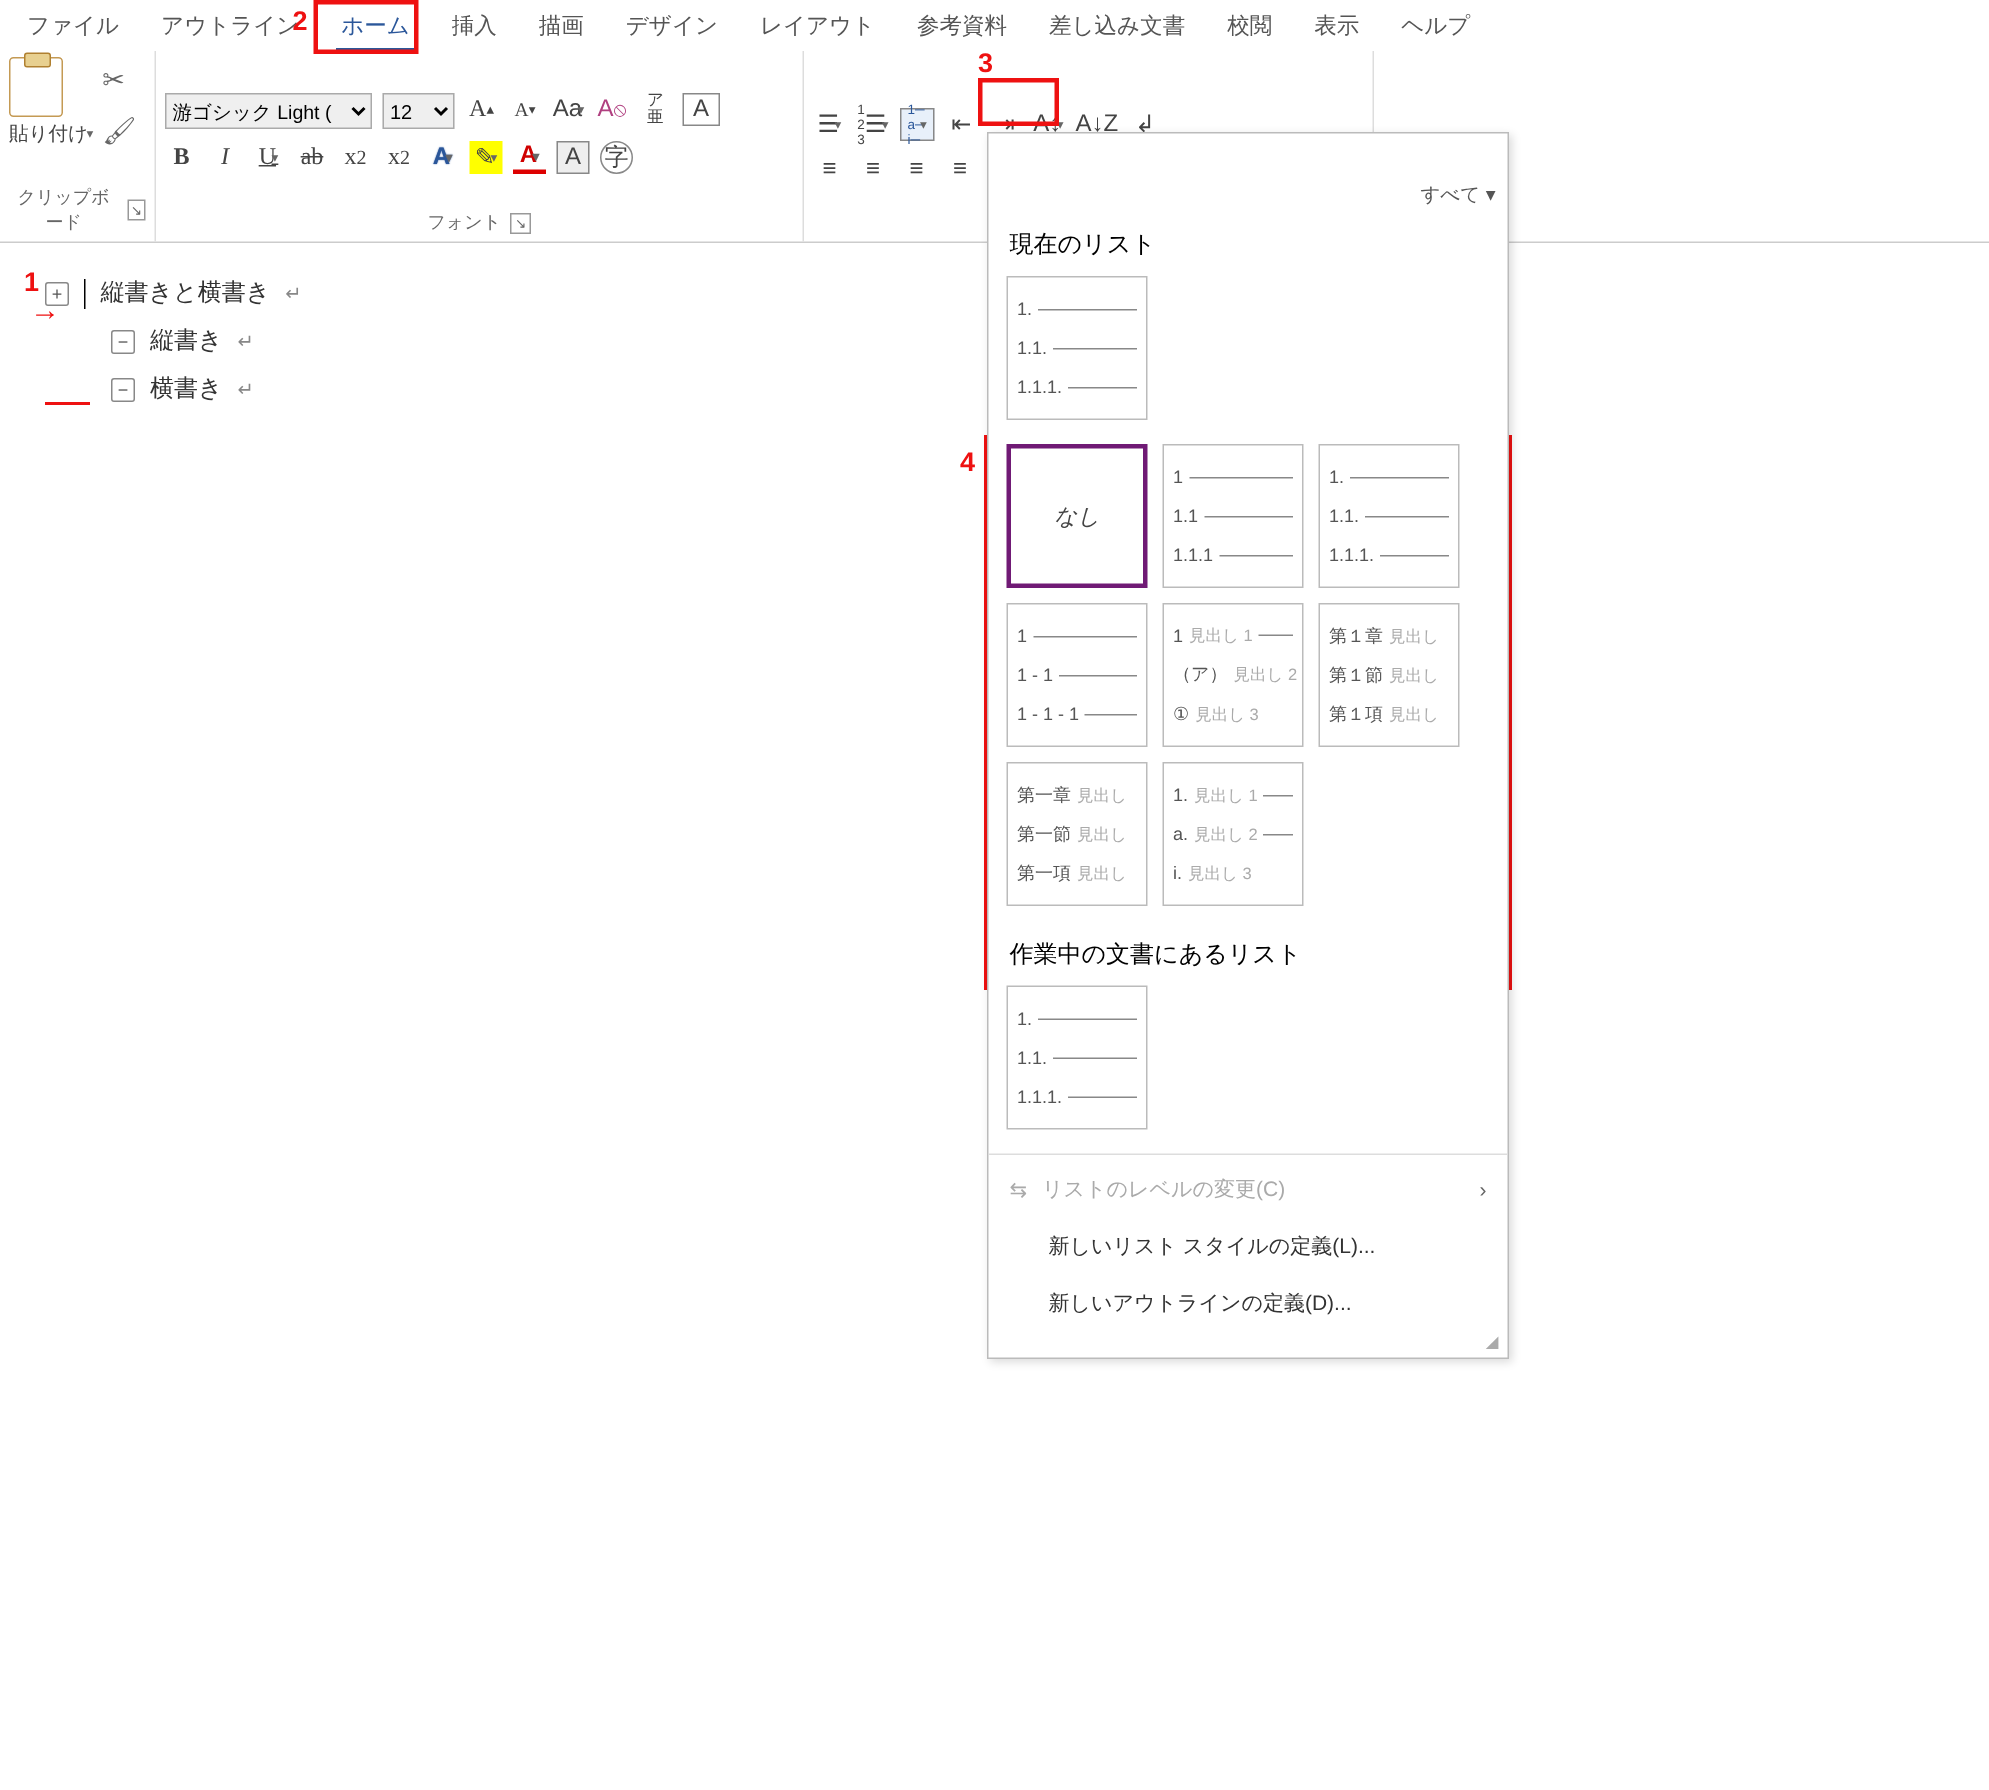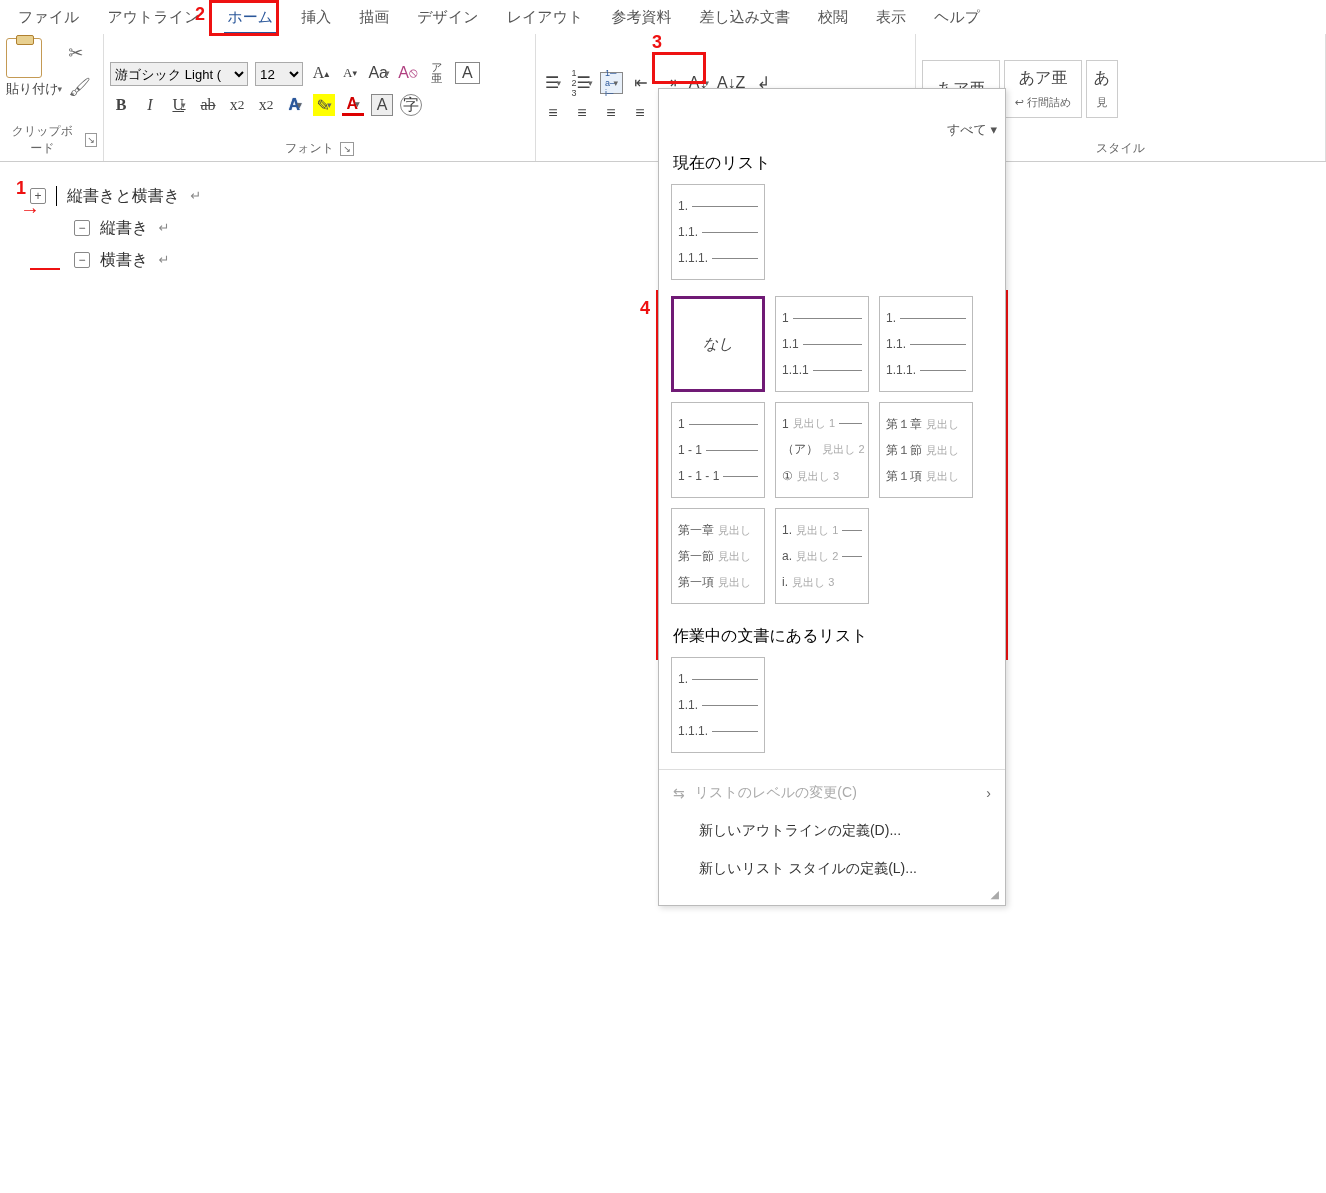--- a/index.html
+++ b/index.html
@@ -184,38 +184,20 @@
           <span class="btn-ico">≡</span>
           <span class="btn-ico">≡</span>
           <span class="btn-ico">≡</span>
           <span class="btn-ico">≡</span>
         </div>
       </div>
     </div>
     <div class="group-label"></div>
   </div>
 
-  <div class="group" style="flex:1">
-    <div class="group-main" style="gap:4px">
-      <div class="style-box">
-        <span class="style-sample">あア亜</span>
-      </div>
-      <div class="style-box">
-        <span class="style-sample">あア亜</span>
-        <span style="font-size:11px;color:#666">↩ 行間詰め</span>
-      </div>
-      <div class="style-box" style="width:32px;overflow:hidden">
-        <span class="style-sample">あ</span>
-        <span style="font-size:11px;color:#666">見</span>
-      </div>
-    </div>
-    <div class="group-label">
-      <span>スタイル</span>
-    </div>
-  </div>
 </div>
 
 <div class="doc">
   <div class="ol-row">
     <span class="toggle">+</span>
     <span class="cursor"></span>
     <span>縦書きと横書き</span>
     <span class="para-mark">↵</span>
   </div>
   <div class="ol-row l2">
@@ -377,25 +359,25 @@
   </div>
 
   <div class="dd-sep"></div>
   <div class="dd-menuitem disabled">
     <span>⇆</span>
     <span>リストのレベルの変更(C)</span>
     <span class="chev">›</span>
   </div>
   <div class="dd-menuitem">
     <span style="width:16px"></span>
-    <span>新しいアウトラインの定義(D)...</span>
+    <span>新しいリスト スタイルの定義(L)...</span>
   </div>
   <div class="dd-menuitem">
     <span style="width:16px"></span>
-    <span>新しいリスト スタイルの定義(L)...</span>
+    <span>新しいアウトラインの定義(D)...</span>
   </div>
   <div class="resize-grip">◢</div>
 </div>
 
 <div class="annot-box annot2"></div>
 <div class="annot-num n2">2</div>
 <div class="annot-box annot3"></div>
 <div class="annot-num n3">3</div>
 <div class="annot-box annot4"></div>
 <div class="annot-num n4">4</div>

